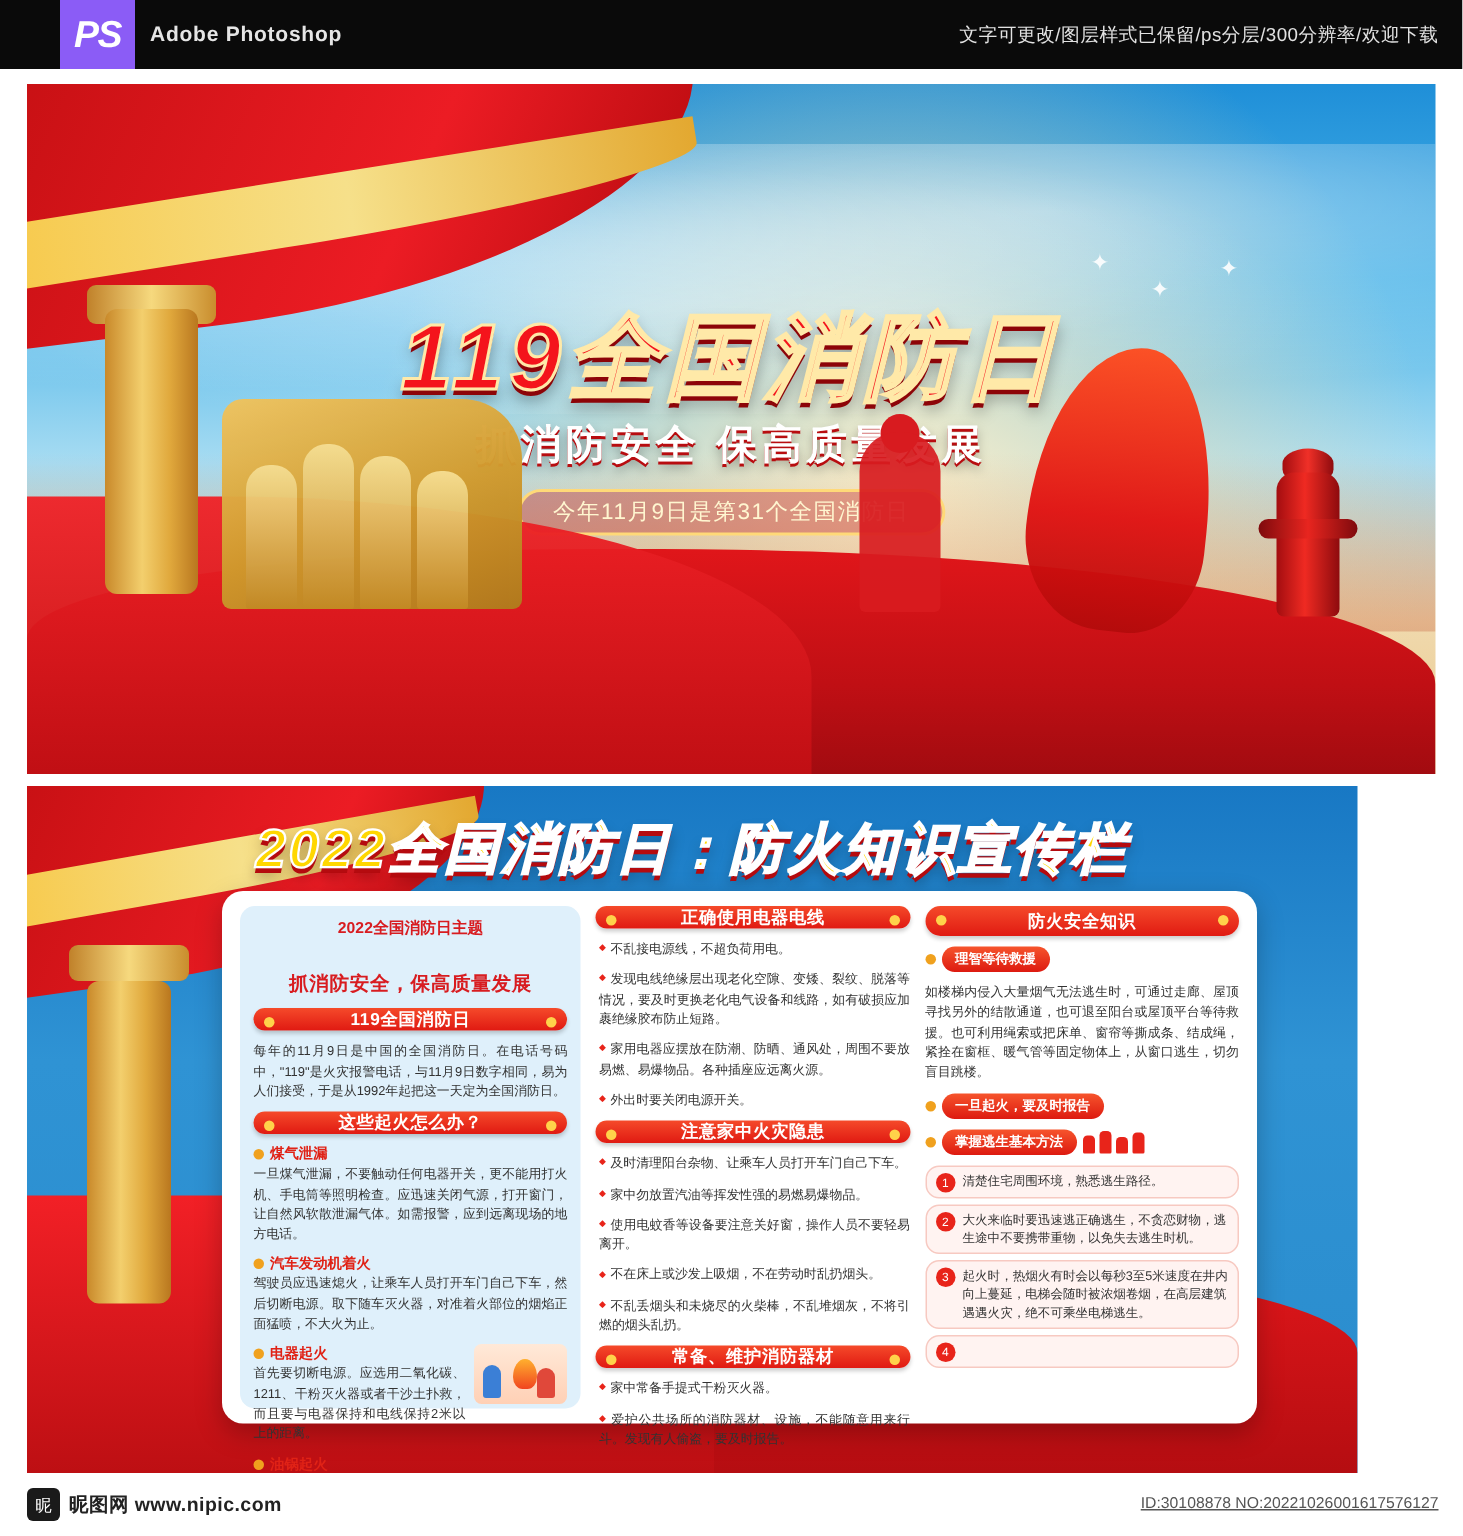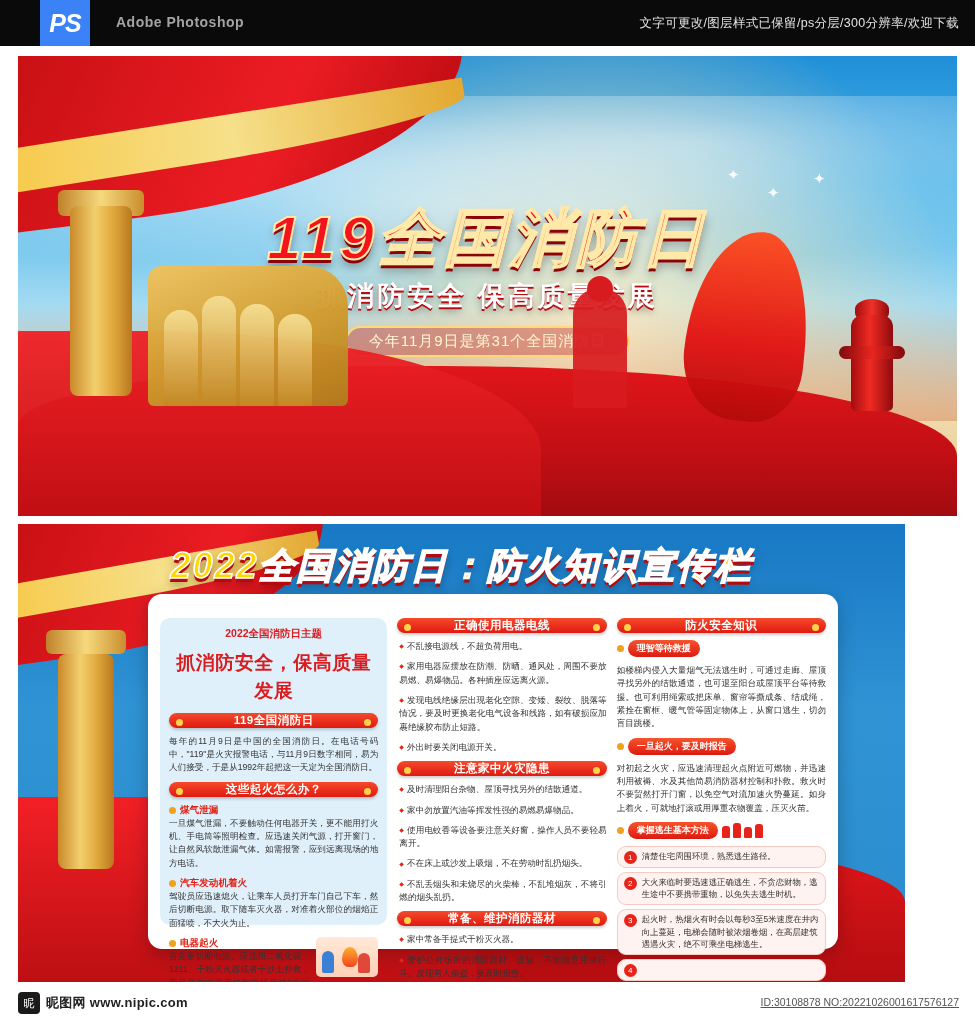--- a/index.html
+++ b/index.html
@@ -6,24 +6,24 @@
   body{
     width:975px;height:1024px;overflow:hidden;
     background:#ffffff;
     font-family:"Liberation Sans","DejaVu Sans",sans-serif;
     -webkit-font-smoothing:antialiased;
   }
   .page{position:relative;width:975px;height:1024px;}
 
   
   .topbar{position:absolute;left:0;top:0;width:975px;height:46px;background:#0a0a0a;}
-  .ps-logo{position:absolute;left:40px;top:0;width:50px;height:46px;background:#3b82f6;
+  .ps-logo{position:absolute;left:40px;top:0;width:50px;height:46px;background:#8b5cf6;
            display:flex;align-items:center;justify-content:center;}
   .ps-logo span{color:#fff;font-size:25px;font-weight:bold;font-style:italic;letter-spacing:-1px;}
-  .ps-name{position:absolute;left:116px;top:14px;color:#a3a3a3;font-size:14px;font-weight:bold;letter-spacing:.5px;}
+  .ps-name{position:absolute;left:100px;top:14px;color:#e5e5e5;font-size:14px;font-weight:bold;letter-spacing:.5px;}
   .top-right{position:absolute;right:16px;top:15px;color:#e2e2e2;font-size:12.5px;letter-spacing:.3px;}
 
   
   .banner{position:absolute;left:18px;top:56px;width:939px;height:460px;overflow:hidden;
           background:linear-gradient(180deg,#1f8fd8 0%,#49b3e8 28%,#a7dcf2 55%,#f0d9ad 78%,#e9c98e 100%);}
   .sky-glow{position:absolute;left:0;top:0;width:100%;height:100%;
             background:radial-gradient(circle at 62% 62%,rgba(255,240,200,.95) 0%,rgba(255,228,170,.45) 25%,rgba(255,255,255,0) 55%);}
   .clouds{position:absolute;left:0;top:40px;width:100%;height:180px;
           background:radial-gradient(ellipse at 18% 40%,rgba(255,255,255,.5),rgba(255,255,255,0) 60%),
                      radial-gradient(ellipse at 72% 25%,rgba(255,255,255,.45),rgba(255,255,255,0) 62%),
@@ -95,26 +95,26 @@
   .board-pillar{position:absolute;left:40px;top:130px;width:56px;height:215px;border-radius:8px;
                 background:linear-gradient(90deg,#c9892a,#f3cf6d 40%,#e0a83c 70%,#b9771f);}
   .board-pillar-top{position:absolute;left:28px;top:106px;width:80px;height:24px;border-radius:6px;
                 background:linear-gradient(90deg,#c0812a,#f6d97e,#c98d2d);}
   .board-title{position:absolute;left:0;top:18px;width:100%;text-align:center;
                font-size:36px;font-weight:bold;letter-spacing:2px;font-style:italic;
                color:#ffd700;-webkit-text-stroke:1.5px #ffffff;
                text-shadow:0 4px 0 #b50b0f,0 6px 9px rgba(0,0,0,.35);}
 
   .panel{position:absolute;left:130px;top:70px;width:690px;height:355px;background:#ffffff;
-         border-radius:14px;box-shadow:0 6px 18px rgba(0,0,0,.25);display:flex;padding:24px 12px;box-sizing:border-box;gap:10px;}
+         border-radius:14px;box-shadow:0 6px 18px rgba(0,0,0,.25);display:flex;padding:10px 12px;box-sizing:border-box;gap:10px;}
   .col{flex:1;display:flex;flex-direction:column;gap:7px;}
   .col.left{background:#dff0fb;border-radius:10px;padding:8px 9px;box-sizing:border-box;}
 
   .theme-head{color:#d81c20;font-size:10.5px;font-weight:bold;text-align:center;line-height:1.5;}
-  .theme-head .big{font-size:19px;display:block;margin-top:7px;letter-spacing:.5px;}
+  .theme-head .big{font-size:13px;display:block;margin-top:18px;letter-spacing:.5px;}
 
   .pill{position:relative;height:20px;border-radius:11px;display:flex;align-items:center;justify-content:center;
         background:linear-gradient(180deg,#f54a2a,#e01a12);color:#fff;font-size:11.5px;font-weight:bold;
         box-shadow:0 2px 3px rgba(0,0,0,.2);letter-spacing:.5px;}
   .pill::before,.pill::after{content:"";position:absolute;top:6px;width:7px;height:7px;border-radius:50%;
         background:#ffd24a;}
   .pill::before{left:7px;} .pill::after{right:7px;}
 
   .sub{font-size:8.6px;color:#333;line-height:1.55;text-align:justify;}
   .redhead{color:#e02216;font-size:9.6px;font-weight:bold;display:flex;align-items:center;gap:4px;}
@@ -263,26 +263,26 @@
               <span class="dot"></span>
               <span>油锅起火</span>
             </div>
           <div class="sub">应迅速盖好锅盖，使油锅内燃烧的火焰因缺氧而自动熄灭了。另外可用锅盖或能盖住油锅的大块湿布遮盖到起火的油锅上，使燃烧的油火接触不到空气。</div>
         </div>
       </div>
 
       <div class="col">
         <div class="pill">正确使用电器电线</div>
         <div class="li">不乱接电源线，不超负荷用电。</div>
+        <div class="li">发现电线绝缘层出现老化空隙、变矮、裂纹、脱落等情况，要及时更换老化电气设备和线路，如有破损应加裹绝缘胶布防止短路。</div>
         <div class="li">家用电器应摆放在防潮、防晒、通风处，周围不要放易燃、易爆物品。各种插座应远离火源。</div>
-        <div class="li">发现电线绝缘层出现老化空隙、变矮、裂纹、脱落等情况，要及时更换老化电气设备和线路，如有破损应加裹绝缘胶布防止短路。</div>
         <div class="li">外出时要关闭电源开关。</div>
 
         <div class="pill">注意家中火灾隐患</div>
-        <div class="li">及时清理阳台杂物、屋顶寻找另外的结散通道。</div>
+        <div class="li">及时清理阳台杂物、让乘车人员打开车门自己下车。</div>
         <div class="li">家中勿放置汽油等挥发性强的易燃易爆物品。</div>
         <div class="li">使用电蚊香等设备要注意关好窗，操作人员不要轻易离开。</div>
         <div class="li">不在床上或沙发上吸烟，不在劳动时乱扔烟头。</div>
         <div class="li">不乱丢烟头和未烧尽的火柴棒，不乱堆烟灰，不将引燃的烟头乱扔。</div>
 
         <div class="pill">常备、维护消防器材</div>
         <div class="li">家中常备手提式干粉灭火器。</div>
         <div class="li">爱护公共场所的消防器材、设施，不能随意用来行斗。发现有人偷盗，要及时报告。</div>
 
       </div>
@@ -293,21 +293,20 @@
         <div class="redhead">
           <span class="dot"></span>
           <span class="redbar">理智等待救援</span>
         </div>
         <div class="sub">如楼梯内侵入大量烟气无法逃生时，可通过走廊、屋顶寻找另外的结散通道，也可退至阳台或屋顶平台等待救援。也可利用绳索或把床单、窗帘等撕成条、结成绳，紧拴在窗框、暖气管等固定物体上，从窗口逃生，切勿盲目跳楼。</div>
 
         <div class="redhead">
           <span class="dot"></span>
           <span class="redbar">一旦起火，要及时报告</span>
         </div>
-        <div class="sub">对初起之火灾，应迅速清理起火点附近可燃物，并迅速利用被褥、水及其他简易消防器材控制和扑救。救火时不要贸然打开门窗，以免空气对流加速火势蔓延。如身上着火，可就地打滚或用厚重衣物覆盖，压灭火苗。</div>
 
         <div class="redhead">
           <span class="dot"></span>
           <span class="redbar">掌握逃生基本方法</span>
           <span class="sil">
               <i style="height:12px"></i>
               <i style="height:15px"></i>
               <i style="height:11px"></i>
               <i style="height:14px"></i>
             </span>

